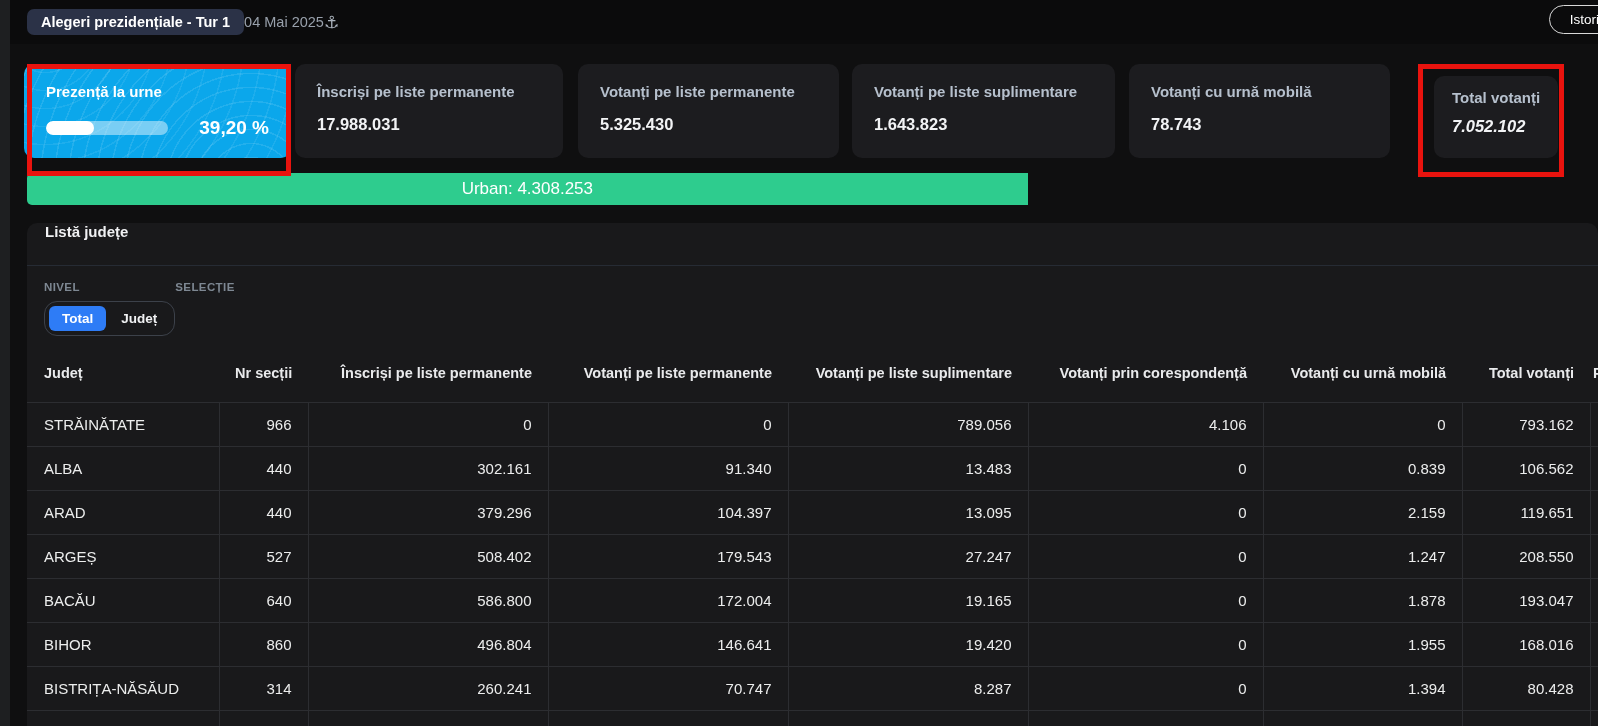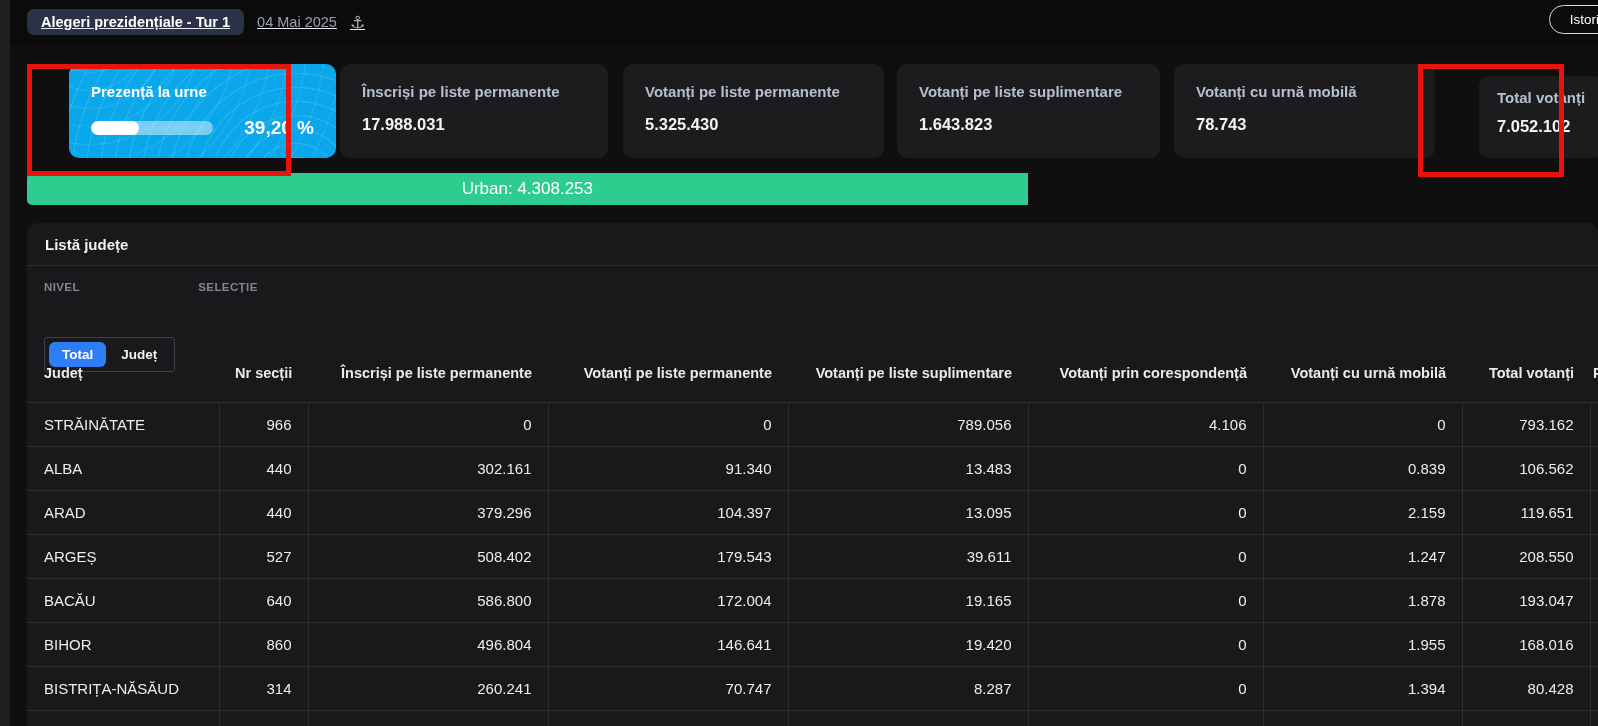--- a/index.html
+++ b/index.html
@@ -6,45 +6,45 @@
   .stage{
     position:relative;width:1598px;height:726px;overflow:hidden;
     background:#0f0f10;color:#e8eaed;
     font-family:"Liberation Sans","DejaVu Sans",sans-serif;
   }
   
   .left-sliver{position:absolute;left:0;top:0;width:10px;height:726px;background:#1e1f21;z-index:4;}
 
   
   .topbar{position:absolute;left:10px;top:0;right:0;height:44px;background:#0b0b0c;
-    display:flex;align-items:center;gap:13px;padding-left:17px;box-sizing:border-box;text-decoration:underline;}
+    display:flex;align-items:center;padding-left:17px;box-sizing:border-box;}
   .badge{background:#2b3247;color:#ffffff;font-weight:700;font-size:14.5px;
     padding:5px 14px;border-radius:7px;white-space:nowrap;}
   .date{color:#98a0ab;font-size:14.5px;}
   .anchor{color:#aab2bc;font-size:17px;line-height:1;}
   .istoric{position:absolute;right:-22px;top:5px;height:29px;padding:0 20px;
     border-radius:15px;border:1.5px solid #d9d9d9;background:transparent;color:#fff;
     font-size:13.5px;font-family:inherit;cursor:pointer;}
 
   
   .card{position:absolute;top:64px;height:94px;background:#1c1c1f;border-radius:10px;
-    padding:19px 22px;box-sizing:border-box;overflow:hidden;margin-left:45px;}
+    padding:19px 22px;box-sizing:border-box;overflow:hidden;}
   .card-label{color:#b6c0cd;font-weight:700;font-size:15px;white-space:nowrap;}
   .card-value{color:#f2f3f5;font-weight:700;font-size:16.5px;margin-top:15px;}
   .c1{left:24px;width:267px;background-color:var(--turnout-blue,#0ba7eb);
       background-image:
         repeating-radial-gradient(circle at 85% 130%, rgba(255,255,255,.10) 0 1.5px, transparent 1.5px 14px),
         repeating-radial-gradient(circle at 8% -30%, rgba(255,255,255,.08) 0 1.5px, transparent 1.5px 18px);}
   .c1 .card-label{color:#ffffff;}
   .c2{left:295px;width:268px;}
   .c3{left:578px;width:261px;}
   .c4{left:852px;width:263px;}
   .c5{left:1129px;width:261px;}
   .c6{left:1434px;top:76px;width:124px;height:82px;padding:13px 18px;}
-  .c6 .card-value{margin-top:11px;}
+  .c6 .card-value{margin-top:11px;font-style:italic;}
   .progress-row{display:flex;align-items:center;gap:31px;margin-top:17px;}
   .progress-track{flex:1;height:14px;border-radius:7px;background:rgba(255,255,255,.45);overflow:hidden;}
   .progress-fill{height:100%;border-radius:7px;background:#ffffff;width:39%;}
   .turnout-value{font-size:19px;font-weight:800;color:#ffffff;white-space:nowrap;}
 
   
   .hl{position:absolute;border:5px solid var(--highlight-red,#e9130e);box-sizing:border-box;
       z-index:6;pointer-events:none;}
   .hl-1{left:27px;top:64px;width:264px;height:112px;}
   .hl-2{left:1418px;top:64px;width:146px;height:113px;}
@@ -52,25 +52,25 @@
   
   .dist-bar{position:absolute;left:27px;top:173px;width:1571px;height:32px;display:flex;
     border-radius:5px 0 0 5px;overflow:hidden;}
   .seg{display:flex;align-items:center;justify-content:center;font-size:17px;color:#ffffff;}
   .seg.urban{width:63.7%;background:var(--urban-green,#2ecc8e);}
   .seg.rural{flex:1;background:var(--rural-blue,#05a8ec);}
 
   
   .panel{position:absolute;left:27px;top:223px;width:1571px;height:503px;
     background:#19191b;border-radius:10px 10px 0 0;box-sizing:border-box;}
-  .panel-header{height:42px;display:flex;align-items:center;padding:0 18px;
+  .panel-header{height:42px;display:flex;align-items:flex-start;padding:0 18px;
     border-bottom:1px solid #262b34;font-weight:700;font-size:15px;color:#f0f1f3;}
-  .filters{position:absolute;left:17px;top:58px;display:flex;gap:23px;}
+  .filters{position:absolute;left:17px;top:58px;display:flex;}
   .filter-label{font-size:11.5px;font-weight:600;color:#7e8893;letter-spacing:.4px;margin-bottom:8px;}
-  .segmented{display:inline-flex;border:1px solid #3c414a;border-radius:3px;padding:4px;gap:2px;align-items:center;margin-top:36px;}
+  .segmented{display:inline-flex;border:1px solid #3c414a;border-radius:13px;padding:4px;gap:2px;align-items:center;}
   .seg-btn{border:none;background:transparent;color:#f0f1f3;font-size:13.5px;font-weight:600;
     padding:5px 13px;border-radius:6px;display:flex;align-items:center;gap:7px;
     font-family:inherit;cursor:pointer;white-space:nowrap;}
   .seg-btn.active{background:var(--accent-blue,#2e7cf6);color:#ffffff;font-weight:700;}
   .flag-glyph{font-size:15px;line-height:1;}
 
   
   .table-wrap{position:absolute;left:0;right:0;top:122px;bottom:0;overflow:hidden;}
   table{width:1730px;table-layout:fixed;border-collapse:collapse;}
   thead th{height:57px;vertical-align:middle;font-size:14.5px;font-weight:700;color:#e9eaec;
@@ -211,21 +211,21 @@
               <td>0</td>
               <td>2.159</td>
               <td>119.651</td>
               <td></td>
             </tr>
             <tr>
               <td>ARGEȘ</td>
               <td>527</td>
               <td>508.402</td>
               <td>179.543</td>
-              <td>39.611</td>
+              <td>27.247</td>
               <td>0</td>
               <td>1.247</td>
               <td>208.550</td>
               <td></td>
             </tr>
             <tr>
               <td>BACĂU</td>
               <td>640</td>
               <td>586.800</td>
               <td>172.004</td>

